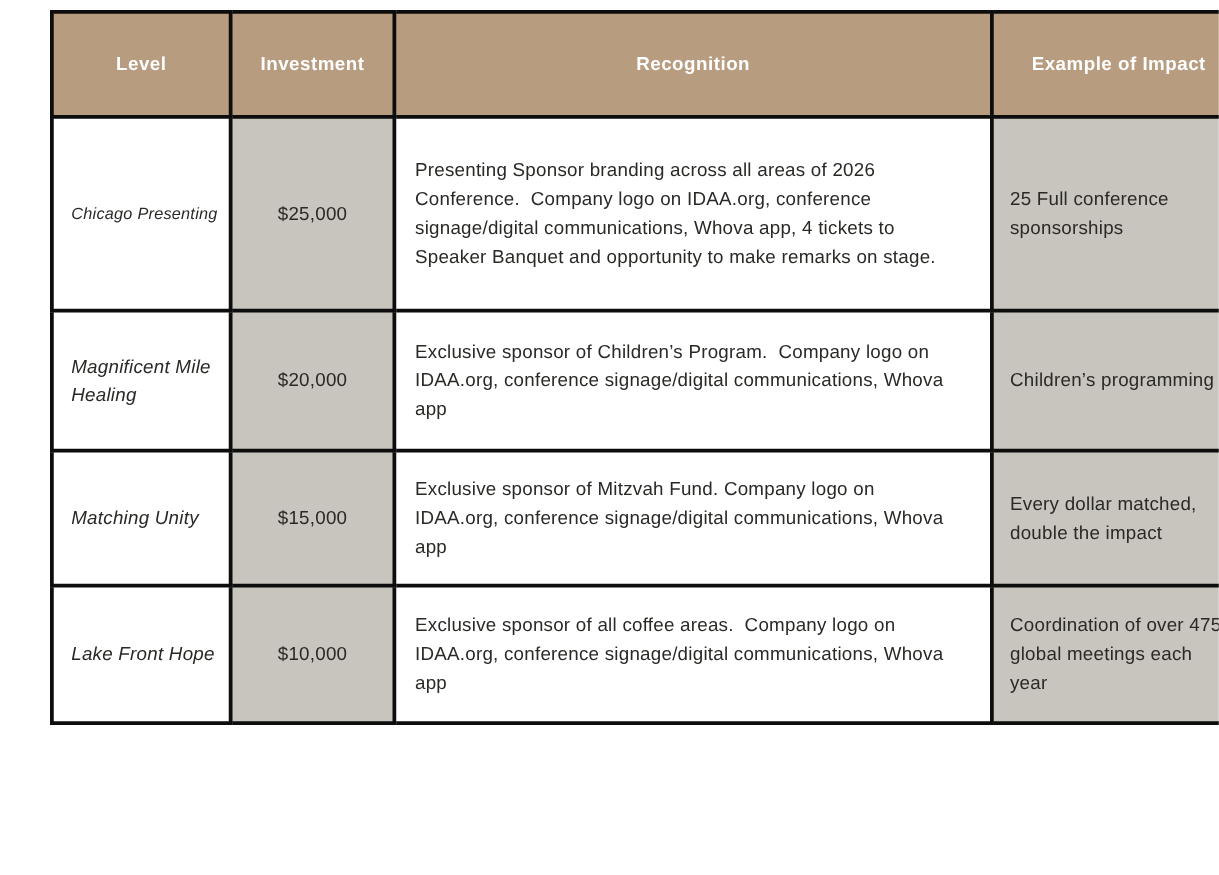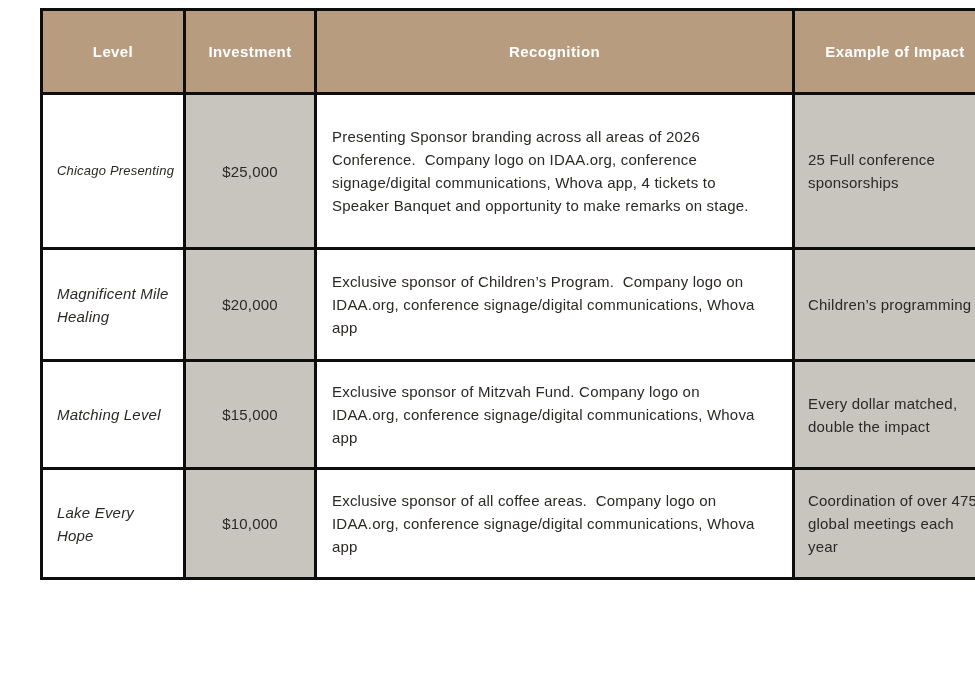--- a/index.html
+++ b/index.html
@@ -92,26 +92,26 @@
         <td class="cell-recognition">Presenting Sponsor branding across all areas of 2026 Conference.  Company logo on IDAA.org, conference signage/digital communications, Whova app, 4 tickets to Speaker Banquet and opportunity to make remarks on stage.</td>
         <td class="cell-impact">25 Full conference sponsorships</td>
       </tr>
       <tr>
         <td class="cell-level">Magnificent Mile Healing</td>
         <td class="cell-investment">$20,000</td>
         <td class="cell-recognition">Exclusive sponsor of Children’s Program.  Company logo on IDAA.org, conference signage/digital communications, Whova app</td>
         <td class="cell-impact">Children’s programming</td>
       </tr>
       <tr>
-        <td class="cell-level">Matching Level</td>
+        <td class="cell-level">Matching Unity</td>
         <td class="cell-investment">$15,000</td>
         <td class="cell-recognition">Exclusive sponsor of Mitzvah Fund. Company logo on IDAA.org, conference signage/digital communications, Whova app</td>
         <td class="cell-impact">Every dollar matched, double the impact</td>
       </tr>
       <tr>
-        <td class="cell-level">Lake Every Hope</td>
+        <td class="cell-level">Lake Front Hope</td>
         <td class="cell-investment">$10,000</td>
         <td class="cell-recognition">Exclusive sponsor of all coffee areas.  Company logo on IDAA.org, conference signage/digital communications, Whova app</td>
         <td class="cell-impact">Coordination of over 475 global meetings each year</td>
       </tr>
     </tbody>
   </table>
 </div>
 
 </body></html>

